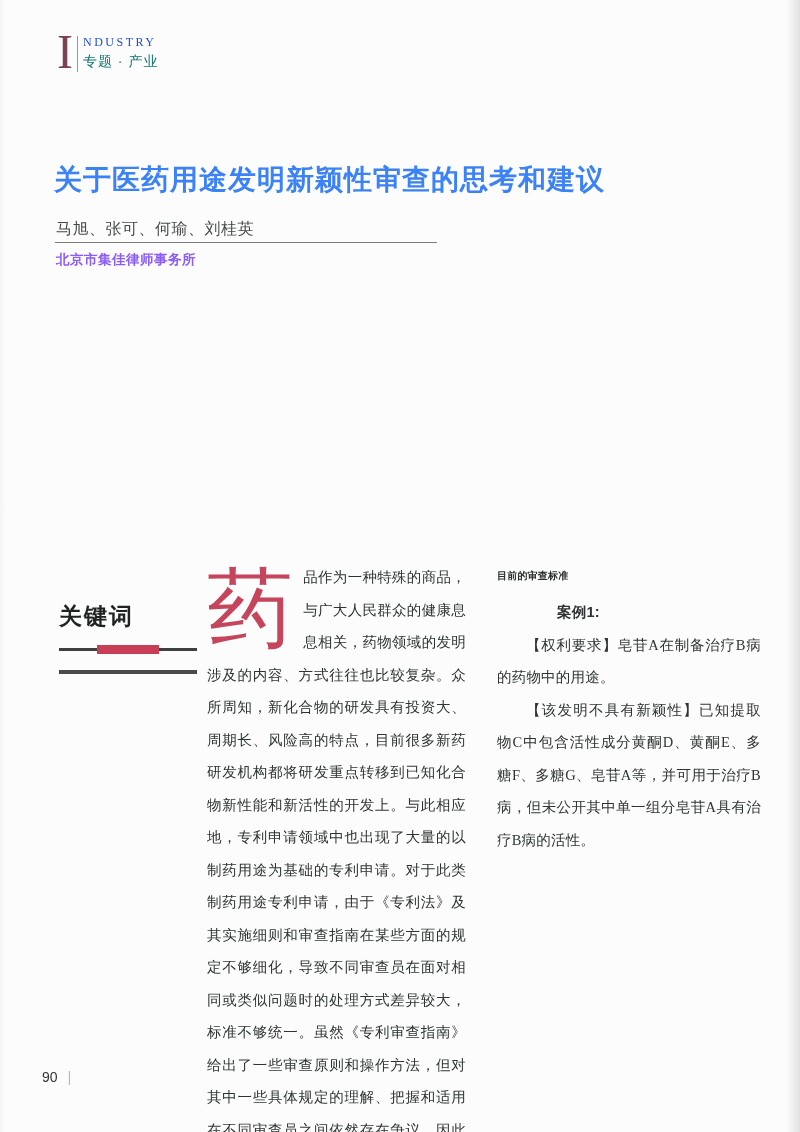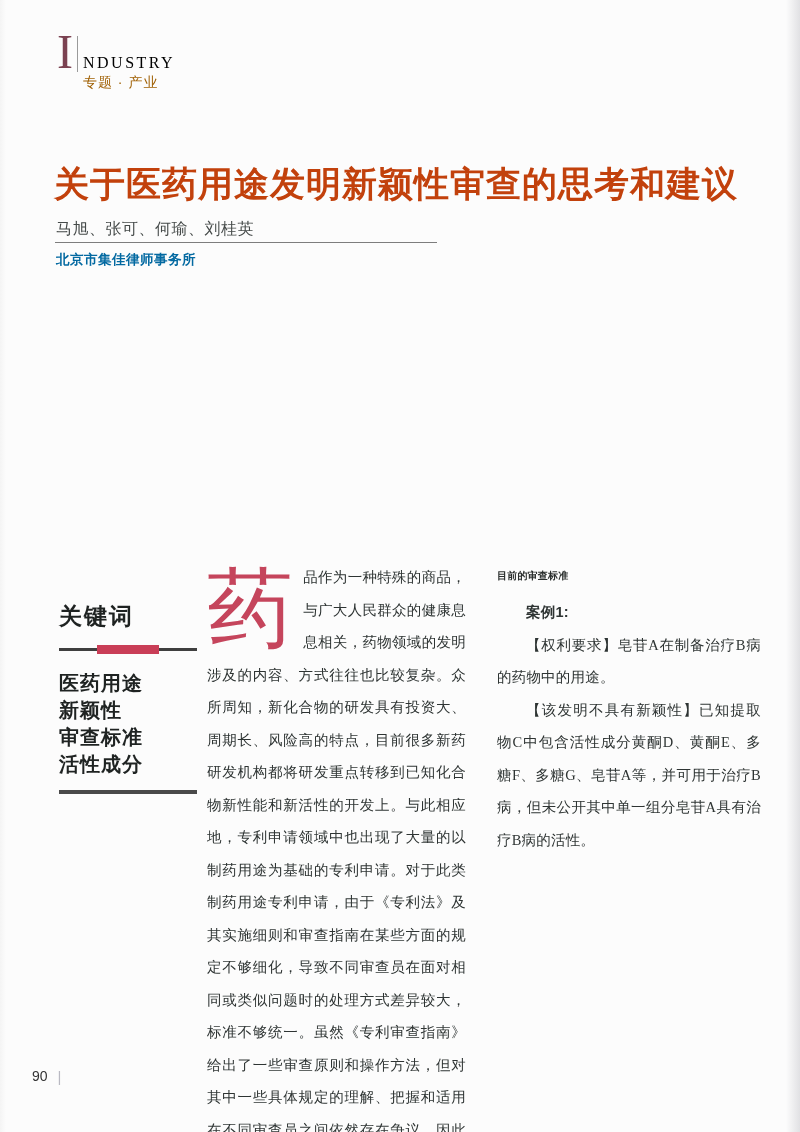--- a/index.html
+++ b/index.html
@@ -37,49 +37,48 @@
     font-size: 48px; line-height: 44px;
     color: #7b4251; font-weight: 400;
   }
   .masthead-rule {
     width: 1px; height: 36px; background: #9a9a9a;
     margin: 6px 5px 0 4px;
   }
   .masthead-text { padding-top: 3px; }
   .masthead-word {
     font-family: "Liberation Serif", "DejaVu Serif", serif;
-    font-size: 16px; letter-spacing: 2.5px; color: #000000;
+    font-size: 12px; letter-spacing: 2.5px; color: #1d4ed8;
     line-height: 18px;
-    margin-top: 21px;
   }
   .masthead-subtitle {
-    font-size: 14px; color: #a16207; letter-spacing: 1px;
+    font-size: 14px; color: #0f766e; letter-spacing: 1px;
     line-height: 20px;
     font-family: "Liberation Sans", "DejaVu Sans", sans-serif;
   }
 
   
   .article-title {
     position: absolute; left: 54px; top: 141px; width: 710px;
     font-family: "Liberation Sans", "DejaVu Sans", sans-serif;
-    font-weight: 700; font-size: 35px; letter-spacing: 1px;
-    color: #c2410c; line-height: 40px;
+    font-weight: 700; font-size: 28px; letter-spacing: 1px;
+    color: #3b82f6; line-height: 40px;
   }
   .article-authors {
     position: absolute; left: 56px; top: 219px;
     font-size: 16px; color: #454a49; letter-spacing: 0.5px;
     font-family: "Liberation Sans", "DejaVu Sans", sans-serif;
   }
   .author-rule {
     position: absolute; left: 55px; top: 242px; width: 382px; height: 1px;
     background: #7d7d7d;
   }
   .article-affiliation {
     position: absolute; left: 56px; top: 251px;
-    font-size: 13.5px; color: #0369a1; font-weight: 700; letter-spacing: 0.5px;
+    font-size: 13.5px; color: #8b5cf6; font-weight: 700; letter-spacing: 0.5px;
     font-family: "Liberation Sans", "DejaVu Sans", sans-serif;
   }
 
   
   .keyword-box {
     position: absolute; left: 59px; top: 585px; width: 138px;
     margin-top: 16px;
   }
   .keyword-heading {
     font-size: 23px; font-weight: 700; color: #1e2221;
@@ -124,29 +123,29 @@
     position: absolute; left: 497px; top: 565px; width: 264px;
     font-size: 14.5px; line-height: 32.5px; text-align: justify;
     color: #2e3433; letter-spacing: 0.2px;
   }
   .section-heading {
     font-family: "Liberation Sans", "DejaVu Sans", sans-serif;
     font-size: 10px; font-weight: 700; color: #2b2f2e;
     line-height: 22px; margin: 0 0 9px 0; text-align: left;
   }
   .col-right p { margin: 0; text-indent: 2em; }
-  .case-label { font-weight: 700; font-family: "Liberation Sans", "DejaVu Sans", sans-serif; }
+  .case-label { font-weight: 700; font-family: "Liberation Sans", "DejaVu Sans", sans-serif; margin-left: 31px; }
   .entry-label { font-weight: 400; font-family: "Liberation Sans", "DejaVu Sans", sans-serif; }
 
   
   .page-footer {
-    position: absolute; left: 32px; top: 1068px;
+    position: absolute; left: 42px; top: 1068px;
     font-size: 14px; color: #333;
     font-family: "Liberation Sans", "DejaVu Sans", sans-serif;
-    display: flex; gap: 10px;
+    display: flex; align-items: center; gap: 10px;
   }
   .page-footer .sep { color: #b9b9c2; font-size: 15px; }
 </style>
 </head>
 <body>
 
 <div class="scan-edge-left"></div>
 <div class="scan-edge-right"></div>
 
 <div class="masthead">
@@ -163,26 +162,20 @@
 <div class="article-authors">马旭、张可、何瑜、刘桂英</div>
 <div class="author-rule"></div>
 <div class="article-affiliation">北京市集佳律师事务所</div>
 
 <aside class="keyword-box">
   <div class="keyword-heading">关键词</div>
   <div class="keyword-divider">
     <span class="line"></span>
     <span class="red-block"></span>
   </div>
-  <ul class="keyword-list">
-    <li>医药用途</li>
-    <li>新颖性</li>
-    <li>审查标准</li>
-    <li>活性成分</li>
-  </ul>
   <div class="keyword-bottom-rule"></div>
 </aside>
 
 <div class="col-middle">
   <span class="dropcap">药</span><span>品作为一种特殊的商品，与广大人民群众的健康息息相关，药物领域的发明涉及的内容、方式往往也比较复杂。众所周知，新化合物的研发具有投资大、周期长、风险高的特点，目前很多新药研发机构都将研发重点转移到已知化合物新性能和新活性的开发上。与此相应地，专利申请领域中也出现了大量的以制药用途为基础的专利申请。对于此类制药用途专利申请，由于《专利法》及其实施细则和审查指南在某些方面的规定不够细化，导致不同审查员在面对相同或类似问题时的处理方式差异较大，标准不够统一。虽然《专利审查指南》给出了一些审查原则和操作方法，但对其中一些具体规定的理解、把握和适用在不同审查员之间依然存在争议，因此笔者认为，有必要对医药用途发明新颖性的审查作进一步的探讨，以期引发更多同行的深入研究，为进一步完善医药用途新颖性的审查标准提出有价值的建议。</span>
 </div>
 
 <div class="col-right">
   <div class="section-heading">目前的审查标准</div>
   <p><span class="case-label">案例1:</span></p>

